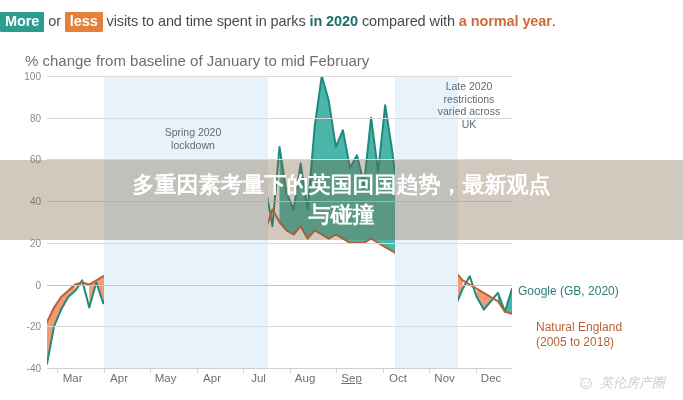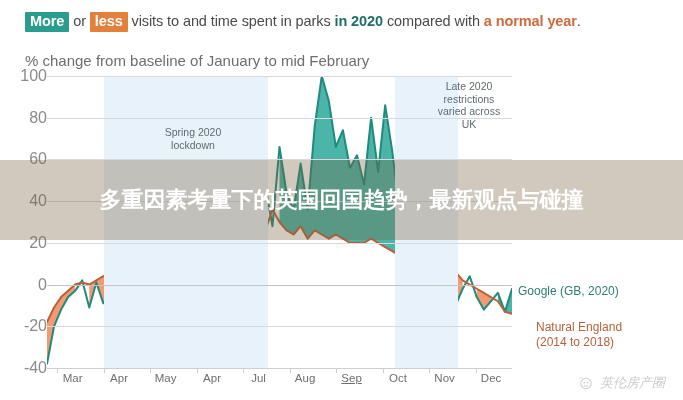--- a/index.html
+++ b/index.html
@@ -3,59 +3,59 @@
 <meta charset="utf-8">
 <style>
   html,body{margin:0;padding:0;background:#fff;}
   body{width:683px;height:400px;overflow:hidden;
        font-family:"Liberation Sans","DejaVu Sans",sans-serif;
        -webkit-font-smoothing:antialiased;}
   .page{position:relative;width:683px;height:400px;background:#ffffff;}
 
   
   .header{position:absolute;left:0;top:0;width:683px;height:44px;
-          display:flex;align-items:center;padding-left:25px;box-sizing:border-box;}
+          display:flex;align-items:center;box-sizing:border-box;}
   .hdr-line{font-size:14.5px;color:#4a4a4a;white-space:nowrap;letter-spacing:-0.1px;}
   .badge{display:inline-block;padding:1px 5px 2px 5px;color:#ffffff;font-weight:700;
          border-radius:1px;font-size:14.5px;line-height:17px;vertical-align:baseline;}
   .badge-more{background:#2a9d8f;}
   .badge-less{background:#e2803c;}
   .b-teal{font-weight:700;color:#1f6f68;}
   .b-org{font-weight:700;color:#cf6a3a;}
 
   
   .subtitle{position:absolute;left:25px;top:52px;font-size:15px;color:#6e6e6e;
             white-space:nowrap;}
 
   
   .plot{position:absolute;left:47px;top:76px;width:465px;height:292px;}
   .gridline{position:absolute;left:0;width:465px;height:1px;background:#d9d9d9;}
   .gridline.zero{background:#c4c4c4;}
-  .ytick{position:absolute;right:100%;transform:translateY(-50%);
-         font-size:16px;color:#8a8a8a;white-space:nowrap;}
+  .ytick{position:absolute;right:100%;margin-right:6px;transform:translateY(-50%);
+         font-size:10px;color:#8a8a8a;white-space:nowrap;}
   .band{position:absolute;top:0;height:292px;background:#e8f2fa;}
   .xaxis{position:absolute;left:47px;top:368px;width:465px;height:1px;background:#cfcfcf;}
   .xtick{position:absolute;top:372px;font-size:11.5px;color:#6e6e6e;
          transform:translateX(-50%);white-space:nowrap;}
   .xnotch{position:absolute;top:368px;width:1px;height:5px;background:#cfcfcf;}
 
   
   .ann{position:absolute;font-size:10.5px;color:#5f6b72;text-align:center;
        line-height:12.5px;white-space:nowrap;}
 
   
   .legend{position:absolute;font-size:12px;line-height:15px;white-space:nowrap;}
   .lg-google{color:#2c7d74;}
   .lg-ne{color:#b8613a;}
 
   
   .overlay-band{position:absolute;left:0;top:160px;width:683px;height:80px;
                 background:rgba(120,96,64,0.34);}
   .overlay-text{position:absolute;left:0;top:160px;width:683px;height:80px;
-                display:flex;flex-direction:row;align-items:center;
+                display:flex;flex-direction:column;align-items:center;
                 justify-content:center;color:#ffffff;font-weight:700;
                 font-size:22px;line-height:30px;text-align:center;
                 font-family:"DejaVu Sans","Liberation Sans",sans-serif;}
   .overlay-text span{display:block;}
 
   
   .watermark{position:absolute;right:18px;bottom:8px;display:flex;align-items:center;
              gap:5px;opacity:0.45;}
   .wm-txt{font-size:13px;color:#8c8c8c;font-family:"DejaVu Sans","Liberation Sans",sans-serif;
           font-style:italic;}
@@ -144,21 +144,21 @@
     <div>restrictions</div>
     <div>varied across</div>
     <div>UK</div>
   </div>
 
   <div class="legend lg-google" style="left:518px;top:284px;">
     <div>Google (GB, 2020)</div>
   </div>
   <div class="legend lg-ne" style="left:536px;top:320px;">
     <div>Natural England</div>
-    <div>(2014 to 2018)</div>
+    <div>(2005 to 2018)</div>
   </div>
 
   <div class="overlay-band"></div>
   <div class="overlay-text">
     <span>多重因素考量下的英国回国趋势，最新观点</span>
     <span>与碰撞</span>
   </div>
 
   <div class="watermark">
     <span>

